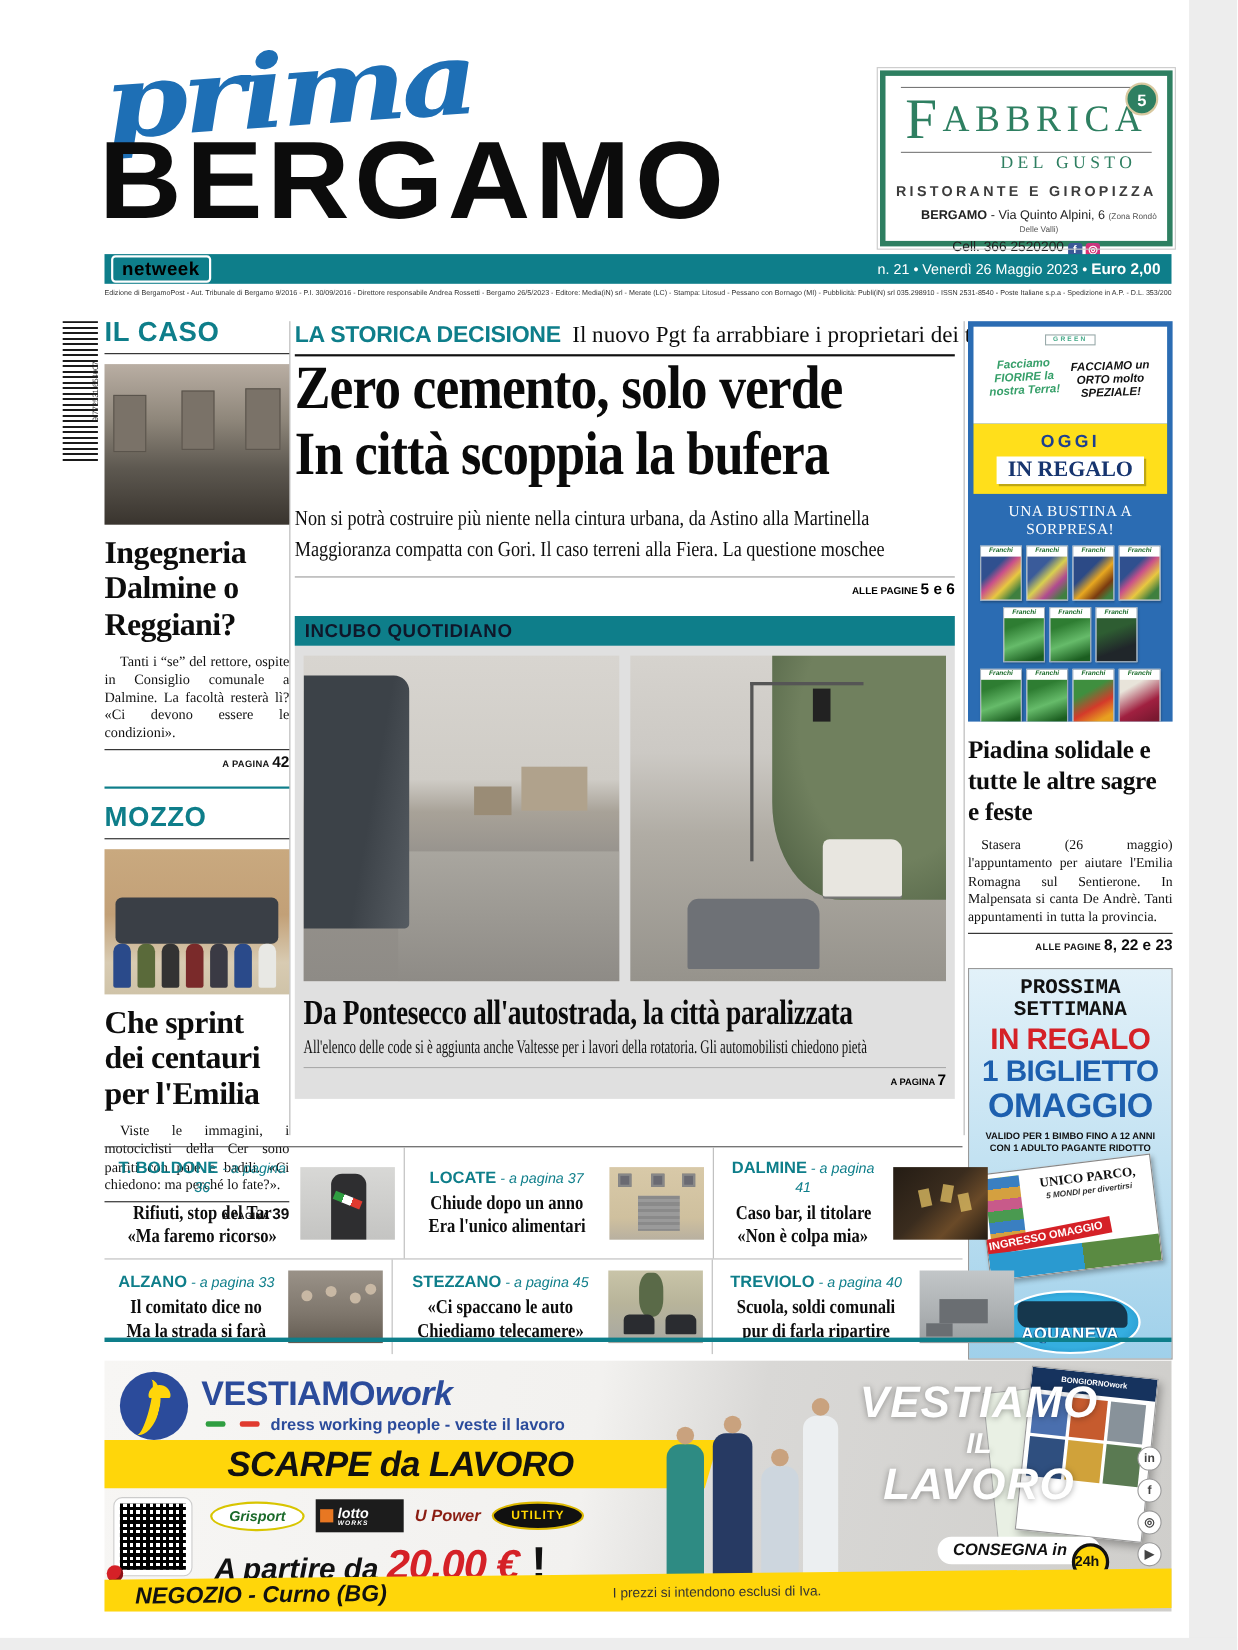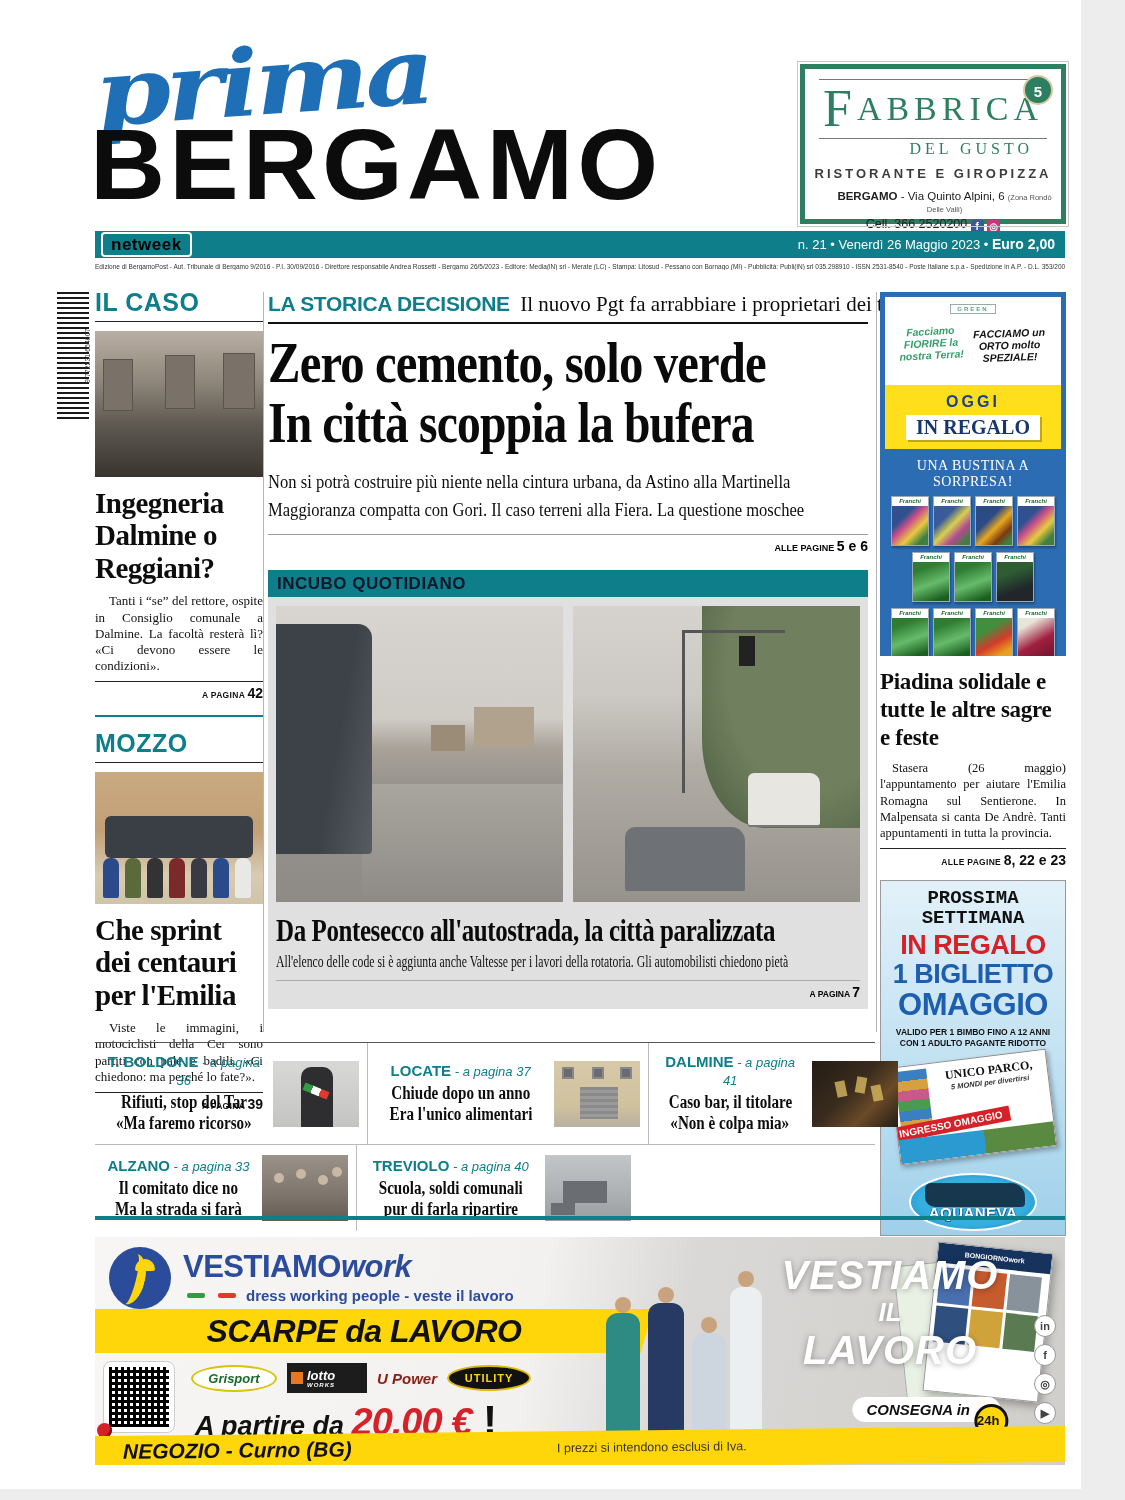--- a/index.html
+++ b/index.html
@@ -292,21 +292,21 @@
     <div class="lheadline">Che sprint dei centauri per l'Emilia</div>
     <div class="lbody">Viste le immagini, i motociclisti della Cer sono partiti con pale e badili. «Ci chiedono: ma perché lo fate?».</div>
     <div class="pageref"><span class="lbl">A PAGINA </span><span class="num">39</span></div>
   </div>
 
   <div class="center">
     <div class="kicker">
       <span class="klabel">LA STORICA DECISIONE</span>
       <span class="ktext">Il nuovo Pgt fa arrabbiare i proprietari dei terreni</span>
     </div>
-    <div style="margin-top:10px;">
+    <div style="margin-top:0;">
       <span class="h1line">Zero cemento, solo verde</span><br>
       <span class="h1line" style="transform:scaleX(.85);">In città scoppia la bufera</span>
     </div>
     <div style="margin-top:14px;">
       <span class="deckline">Non si potrà costruire più niente nella cintura urbana, da Astino alla Martinella</span><br>
       <span class="deckline">Maggioranza compatta con Gori. Il caso terreni alla Fiera. La questione moschee</span>
     </div>
     <div class="cpagerow"><span class="lbl" style="font-size:9px; font-weight:bold;">ALLE PAGINE </span><span class="num" style="font-size:14px; font-weight:bold;">5 e 6</span></div>
 
     <div class="incubo">
@@ -468,20 +468,31 @@
       <div class="bcell">
         <div class="bcell-text">
           <div><span class="btown">ALZANO</span><span class="bpage"> - a pagina 33</span></div>
           <div class="bhead"><div>Il comitato dice no</div><br><div>Ma la strada si farà</div></div>
         </div>
         <div class="bphoto ph-alzano">
           <div class="head" style="left:12px; top:18px;"></div>
           <div class="head" style="left:34px; top:14px;"></div>
           <div class="head" style="left:56px; top:20px;"></div>
           <div class="head" style="left:70px; top:12px;"></div>
+        </div>
+      </div>
+      <div class="bcell">
+        <div class="bcell-text">
+          <div><span class="btown">STEZZANO</span><span class="bpage"> - a pagina 45</span></div>
+          <div class="bhead"><div>«Ci spaccano le auto</div><br><div>Chiediamo telecamere»</div></div>
+        </div>
+        <div class="bphoto ph-stezzano">
+          <div class="tree"></div>
+          <div class="car" style="left:14px;"></div>
+          <div class="car" style="left:52px;"></div>
         </div>
       </div>
       <div class="bcell">
         <div class="bcell-text">
           <div><span class="btown">TREVIOLO</span><span class="bpage"> - a pagina 40</span></div>
           <div class="bhead"><div>Scuola, soldi comunali</div><br><div>pur di farla ripartire</div></div>
         </div>
         <div class="bphoto ph-treviolo">
           <div class="roof" style="left:18px; top:26px; width:44px; height:22px;"></div>
           <div class="roof" style="left:6px; top:48px; width:24px; height:12px;"></div>

